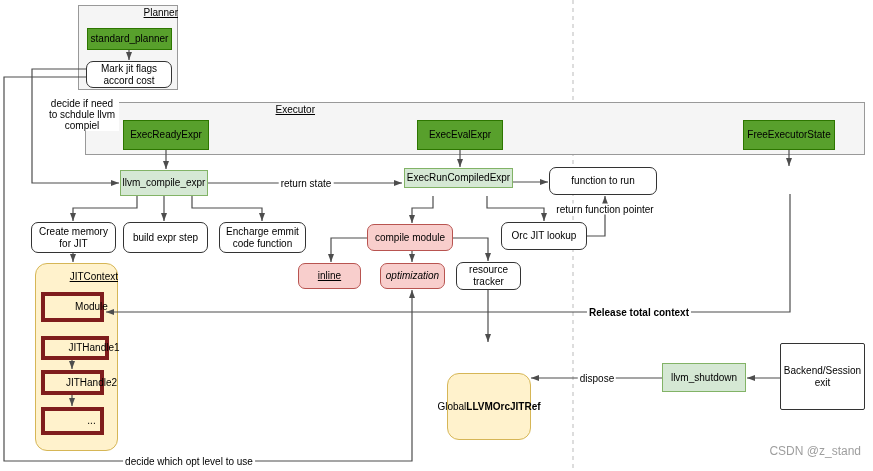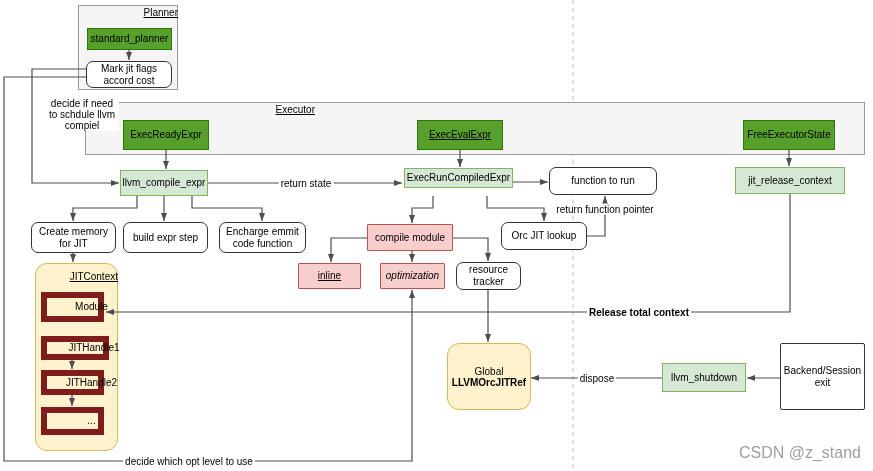--- a/index.html
+++ b/index.html
@@ -7,31 +7,31 @@
   #canvas{position:relative;width:873px;height:471px;background:#fff;overflow:hidden;}
   svg.layer{position:absolute;left:0;top:0;}
   #bg-layer{z-index:0;}
   #arrow-layer{z-index:2;}
   .container{position:absolute;box-sizing:border-box;background:var(--container-fill);border:1px solid var(--container-border);z-index:1;}
   .ctitle{position:absolute;font-size:10px;text-align:right;z-index:1;text-decoration:underline;}
   .node{position:absolute;display:flex;align-items:center;justify-content:center;text-align:center;
         font-size:10px;line-height:1.2;box-sizing:border-box;z-index:3;padding:1px 2px;}
   .dgreen{background:var(--dark-green-fill);border:1px solid var(--dark-green-border);}
   .lgreen{background:var(--light-green-fill);border:1px solid var(--light-green-border);}
-  .pink{background:var(--pink-fill);border:1px solid var(--pink-border);border-radius:1px;}
+  .pink{background:var(--pink-fill);border:1px solid var(--pink-border);border-radius:7px;}
   .white{background:#ffffff;border:1px solid #333;border-radius:7px;}
   .bigwhite{background:#ffffff;border:1px solid #333;border-radius:2px;}
   .yellow{position:absolute;box-sizing:border-box;background:var(--yellow-fill);border:1px solid var(--yellow-border);border-radius:12px;z-index:1;}
-  .inner{background:transparent;border:6px solid #7f1d1d;padding-left:40px;}
-  .globalbox{display:flex;flex-direction:column;align-items:center;justify-content:center;font-size:10px;z-index:1;}
+  .inner{background:transparent;border:4px solid #7f1d1d;padding-left:40px;}
+  .globalbox{display:flex;flex-direction:row;align-items:center;justify-content:center;font-size:10px;z-index:1;margin-top:30px;}
   .globalbox .b{font-weight:bold;}
   .elabel{position:absolute;font-size:10px;background:#fff;padding:0 2px;text-align:center;transform:translate(-50%,-50%);z-index:4;white-space:nowrap;}
   .elabel.bold{font-weight:bold;}
   .elabel.multiline{white-space:normal;transform:none;}
-  .watermark{position:absolute;font-size:16px;color:var(--watermark-gray);z-index:4;}
+  .watermark{position:absolute;font-size:12px;color:var(--watermark-gray);z-index:4;}
 </style>
 </head>
 <body>
 
 <div id="canvas">
 
   <svg id="bg-layer" class="layer" width="873" height="471">
     <line x1="573" y1="0" x2="573" y2="471" stroke="#bbbbbb" stroke-width="1" stroke-dasharray="4 4"></line>
   </svg>
 
@@ -80,27 +80,26 @@
       <path d="M662,378 H531" marker-end="url(#ah)"></path>
       <path d="M72,360 V369" marker-end="url(#ah)"></path>
       <path d="M72,395 V406" marker-end="url(#ah)"></path>
     </g>
   </svg>
 
   <div class="node dgreen" style="left:87px;top:28px;width:85px;height:22px;">standard_planner</div>
   <div class="node white" style="left:86px;top:61px;width:86px;height:27px;">Mark jit flags accord cost</div>
 
   <div class="node dgreen" style="left:123px;top:120px;width:86px;height:30px;">ExecReadyExpr</div>
-  <div class="node dgreen" style="left:417px;top:120px;width:86px;height:30px;text-decoration:underline;">ExecEvalExpr</div>
+  <div class="node dgreen" style="left:417px;top:120px;width:86px;height:30px;">ExecEvalExpr</div>
   <div class="node dgreen" style="left:743px;top:120px;width:92px;height:30px;">FreeExecutorState</div>
 
   <div class="node lgreen" style="left:120px;top:170px;width:88px;height:26px;text-align:center;">llvm_compile_expr</div>
   <div class="node lgreen" style="left:404px;top:168px;width:109px;height:20px;">ExecRunCompiledExpr</div>
   <div class="node white" style="left:549px;top:167px;width:108px;height:28px;">function to run</div>
-  <div class="node lgreen" style="left:735px;top:167px;width:110px;height:27px;">jit_release_context</div>
 
   <div class="node white" style="left:31px;top:222px;width:85px;height:31px;">Create memory for JIT</div>
   <div class="node white" style="left:219px;top:222px;width:87px;height:31px;">Encharge emmit code function</div>
   <div class="node white" style="left:123px;top:222px;width:85px;height:31px;">build expr step</div>
 
   <div class="node pink" style="left:367px;top:224px;width:86px;height:27px;">compile module</div>
   <div class="node white" style="left:501px;top:222px;width:86px;height:28px;">Orc JIT lookup</div>
 
   <div class="node pink" style="left:298px;top:263px;width:63px;height:26px;text-decoration:underline;">inline</div>
   <div class="node pink" style="left:380px;top:263px;width:65px;height:26px;font-style:italic;">optimization</div>

